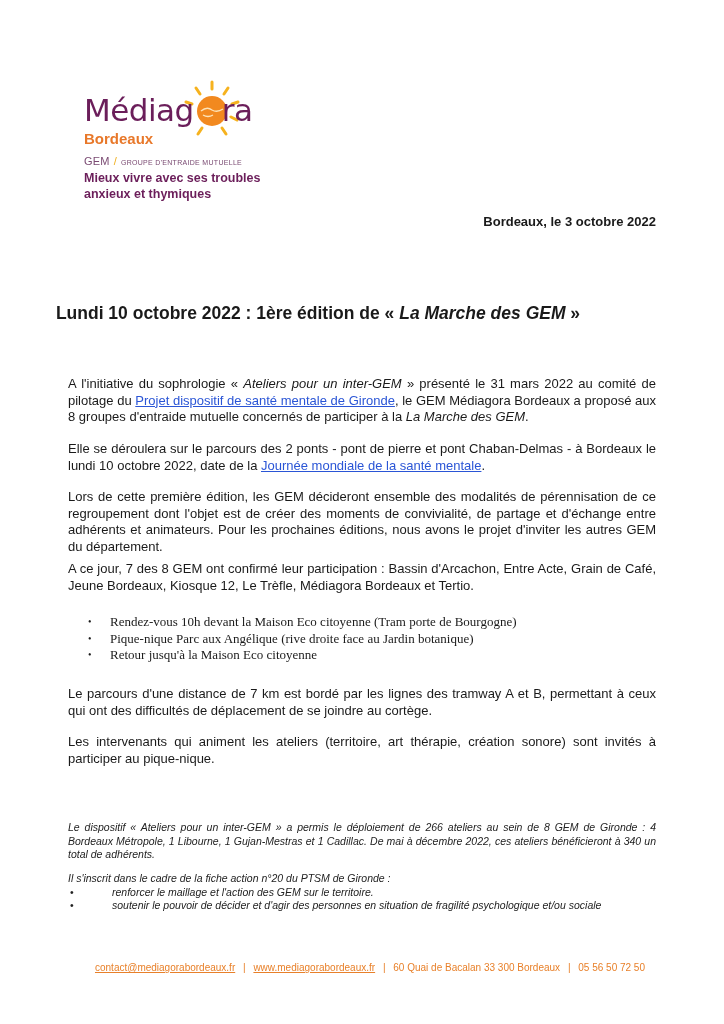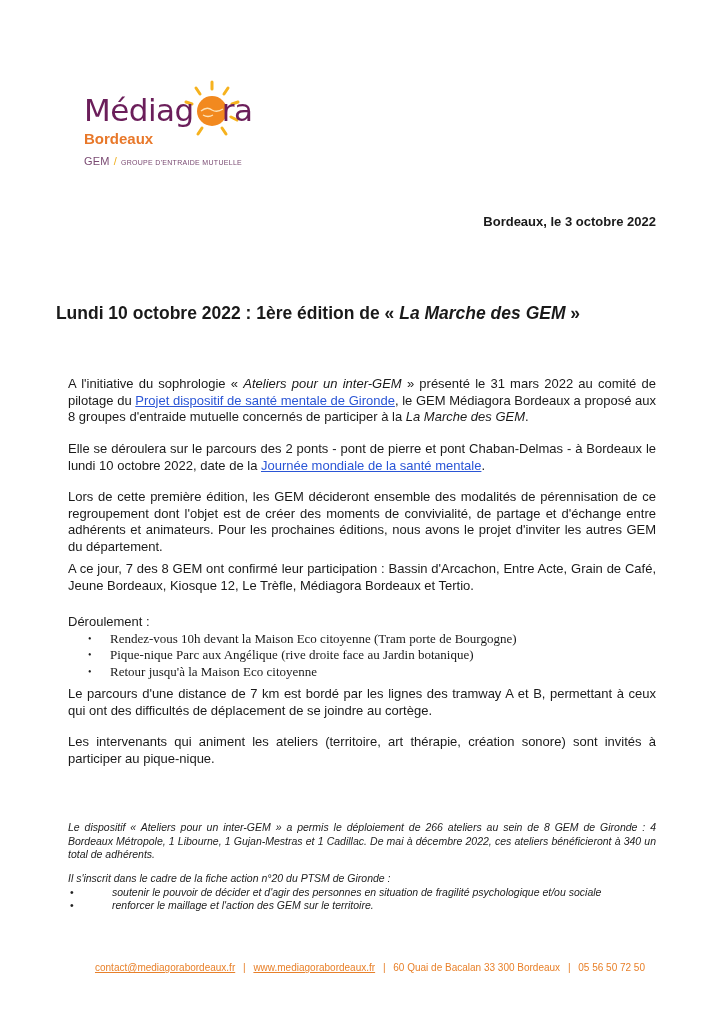--- a/index.html
+++ b/index.html
@@ -51,20 +51,24 @@
     <circle cx="30" cy="31" r="15" fill="#f2891f"></circle>
     <path d="M19 31 q6 -5 11 -1 q5 3 11 -1 M21 35 q5 3 10 0" stroke="#fde3b8" stroke-width="1.4" fill="none"></path>
   </svg>
   <div class="logo-word">
     <span>Médiag</span><span class="sun-slot"></span><span>ra</span>
   </div>
   <div class="logo-city">Bordeaux</div>
   <div class="logo-gem">
     <span>GEM</span><span class="tick">/</span><span class="sub">GROUPE D'ENTRAIDE MUTUELLE</span>
   </div>
+  <div class="logo-tag">
+    <div>Mieux vivre avec ses troubles</div>
+    <div>anxieux et thymiques</div>
+  </div>
 </div>
 
 <div class="abs date">Bordeaux, le 3 octobre 2022</div>
 
 <div class="abs title">
   <span>Lundi 10 octobre 2022 : 1ère édition de « </span><i>La Marche des GEM</i><span> »</span>
 </div>
 
 <div class="abs body" style="top:376px">
   <span>A l'initiative du sophrologie « </span><i>Ateliers pour un inter-GEM</i><span> » présenté le 31 mars 2022 au comité de pilotage du </span><a href="#">Projet dispositif de santé mentale de Gironde</a><span>, le GEM Médiagora Bordeaux a proposé aux 8 groupes d'entraide mutuelle concernés de participer à la </span><i>La Marche des GEM</i><span>.</span>
@@ -72,39 +76,38 @@
 
 <div class="abs body" style="top:441px">
   <span>Elle se déroulera sur le parcours des 2 ponts - pont de pierre et pont Chaban-Delmas - à Bordeaux le lundi 10 octobre 2022, date de la </span><a href="#">Journée mondiale de la santé mentale</a><span>.</span>
 </div>
 
 <div class="abs body" style="top:489px">Lors de cette première édition, les GEM décideront ensemble des modalités de pérennisation de ce regroupement dont l'objet est de créer des moments de convivialité, de partage et d'échange entre adhérents et animateurs. Pour les prochaines éditions, nous avons le projet d'inviter les autres GEM du département.</div>
 
 <div class="abs body" style="top:561px">A ce jour, 7 des 8 GEM ont confirmé leur participation : Bassin d'Arcachon, Entre Acte, Grain de Café, Jeune Bordeaux, Kiosque 12, Le Trèfle, Médiagora Bordeaux et Tertio.</div>
 
 <div class="abs body" style="top:614px">
-  <div>Déroulement :</div>
   <ul class="list">
     <li>Rendez-vous 10h devant la Maison Eco citoyenne (Tram porte de Bourgogne)</li>
     <li>Pique-nique Parc aux Angélique (rive droite face au Jardin botanique)</li>
     <li>Retour jusqu'à la Maison Eco citoyenne</li>
   </ul>
 </div>
 
 <div class="abs body" style="top:686px">Le parcours d'une distance de 7 km est bordé par les lignes des tramway A et B, permettant à ceux qui ont des difficultés de déplacement de se joindre au cortège.</div>
 
 <div class="abs body" style="top:734px">Les intervenants qui animent les ateliers (territoire, art thérapie, création sonore) sont invités à participer au pique-nique.</div>
 
 <div class="abs foot" style="top:821px">Le dispositif « Ateliers pour un inter-GEM » a permis le déploiement de 266 ateliers au sein de 8 GEM de Gironde : 4 Bordeaux Métropole, 1 Libourne, 1 Gujan-Mestras et 1 Cadillac. De mai à décembre 2022, ces ateliers bénéficieront à 340 un total de adhérents.</div>
 
 <div class="abs foot" style="top:872px">
   <div>Il s'inscrit dans le cadre de la fiche action n°20 du PTSM de Gironde :</div>
   <ul class="blist">
+    <li>renforcer le maillage et l'action des GEM sur le territoire.</li>
     <li>soutenir le pouvoir de décider et d'agir des personnes en situation de fragilité psychologique et/ou sociale</li>
-    <li>renforcer le maillage et l'action des GEM sur le territoire.</li>
   </ul>
 </div>
 
 <div class="abs footer">
   <a href="#">contact@mediagorabordeaux.fr</a>
   <span class="sep">|</span>
   <a href="#">www.mediagorabordeaux.fr</a>
   <span class="sep">|</span>
   <span>60 Quai de Bacalan 33 300 Bordeaux</span>
   <span class="sep">|</span>

